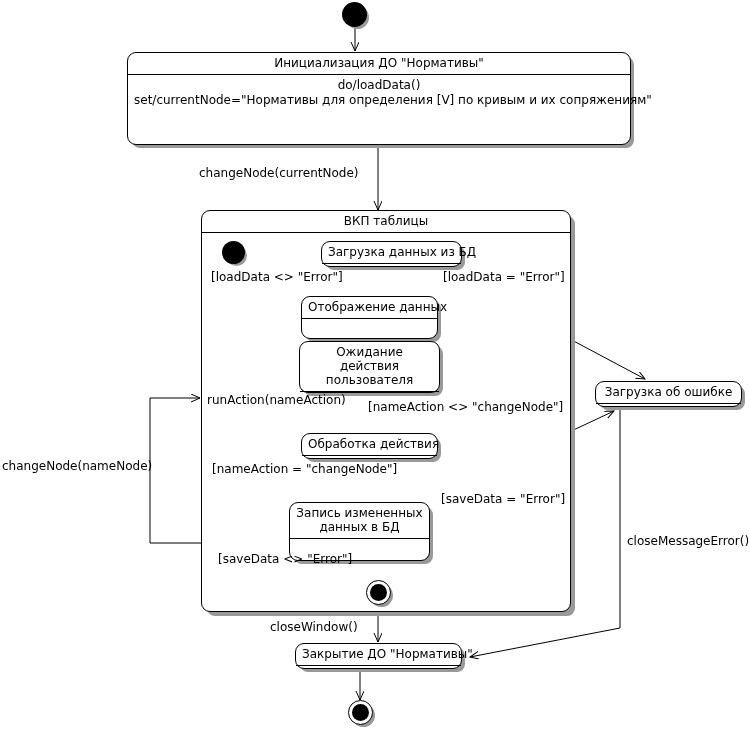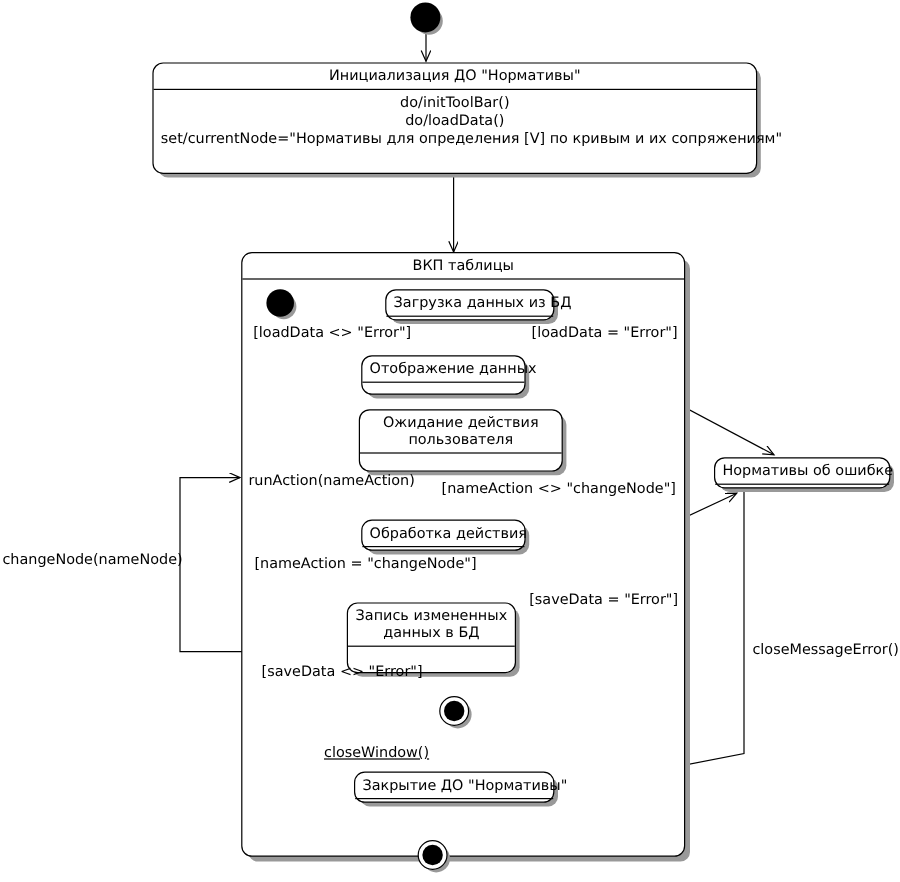--- a/index.html
+++ b/index.html
@@ -143,43 +143,42 @@
       <path d="M620,408 L620,628 L470,657" marker-end="url(#arw)"></path>
     </g>
   </svg>
 
   <div class="initial-node" style="left:342px; top:2px; width:25px; height:25px;"></div>
 
   <div class="state" style="left:127px; top:52px; width:504px; height:93px;">
     <div class="title">Инициализация ДО "Нормативы"</div>
     <div class="sep"></div>
     <div class="body">
-      <div>do/initToolBar()</div>
       <div>do/loadData()</div>
       <div>set/currentNode="Нормативы для определения [V] по кривым и их сопряжениям"</div>
     </div>
   </div>
 
-  <div class="composite" style="left:201px; top:210px; width:370px; height:504px;">
+  <div class="composite" style="left:201px; top:210px; width:370px; height:402px;">
     <div class="cap">ВКП таблицы</div>
   </div>
 
   <div class="initial-node" style="left:222px; top:241px; width:23px; height:23px;"></div>
 
   <div class="state" style="left:299px; top:241px; width:141px; height:26px;margin-left:22px;">
     <div class="title">Загрузка данных из БД</div>
     <div class="sep"></div>
   </div>
 
-  <div class="state" style="left:301px; top:296px; width:137px; height:33px;">
+  <div class="state" style="left:301px; top:296px; width:137px; height:43px;">
     <div class="title">Отображение данных</div>
     <div class="sep"></div>
   </div>
 
-  <div class="state" style="left:299px; top:341px; width:170px; height:52px;">
+  <div class="state" style="left:299px; top:341px; width:141px; height:52px;">
     <div class="title wrap">
       <div>Ожидание действия</div>
       <div>пользователя</div>
     </div>
     <div class="sep"></div>
   </div>
 
   <div class="state" style="left:301px; top:433px; width:137px; height:26px;">
     <div class="title">Обработка действия</div>
     <div class="sep"></div>
@@ -189,45 +188,46 @@
     <div class="title wrap">
       <div>Запись измененных</div>
       <div>данных в БД</div>
     </div>
     <div class="sep"></div>
   </div>
 
   <div class="final-node" style="left:366px; top:580px; width:25px; height:25px;"></div>
 
   <div class="state" style="left:595px; top:381px; width:147px; height:26px;">
-    <div class="title">Нормативы об ошибке</div>
+    <div class="title">Загрузка об ошибке</div>
     <div class="sep"></div>
   </div>
 
   <div class="state" style="left:295px; top:643px; width:167px; height:26px;">
     <div class="title">Закрытие ДО "Нормативы"</div>
     <div class="sep"></div>
   </div>
 
   <div class="final-node" style="left:348px; top:700px; width:25px; height:25px;"></div>
 
+  <div class="elabel" style="left:199px; top:166px;">changeNode(currentNode)</div>
 
   <div class="elabel" style="left:211px; top:270px;">[loadData &lt;&gt; "Error"]</div>
 
   <div class="elabel" style="left:443px; top:270px;">[loadData = "Error"]</div>
 
   <div class="elabel" style="left:207px; top:393px;">runAction(nameAction)</div>
 
   <div class="elabel" style="left:368px; top:400px;">[nameAction &lt;&gt; "changeNode"]</div>
 
   <div class="elabel" style="left:212px; top:462px;">[nameAction = "changeNode"]</div>
 
   <div class="elabel" style="left:441px; top:492px;">[saveData = "Error"]</div>
 
   <div class="elabel" style="left:218px; top:552px;">[saveData &lt;&gt; "Error"]</div>
 
   <div class="elabel" style="left:2px; top:459px;">changeNode(nameNode)</div>
 
-  <div class="elabel" style="left:270px; top:620px;text-decoration:underline;">closeWindow()</div>
+  <div class="elabel" style="left:270px; top:620px;">closeWindow()</div>
 
   <div class="elabel" style="left:627px; top:534px;">closeMessageError()</div>
 
 </div>
 
 </body></html>

